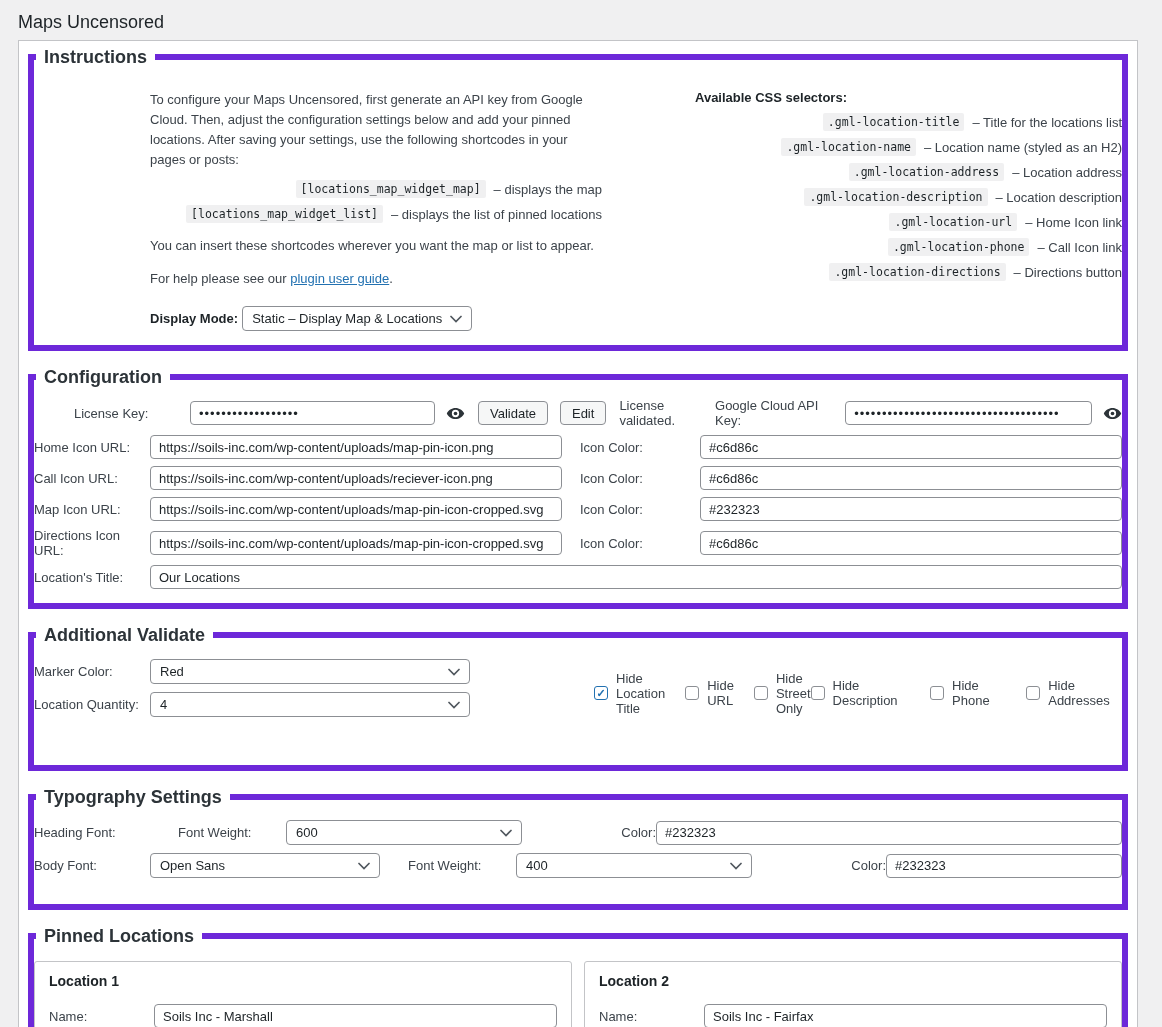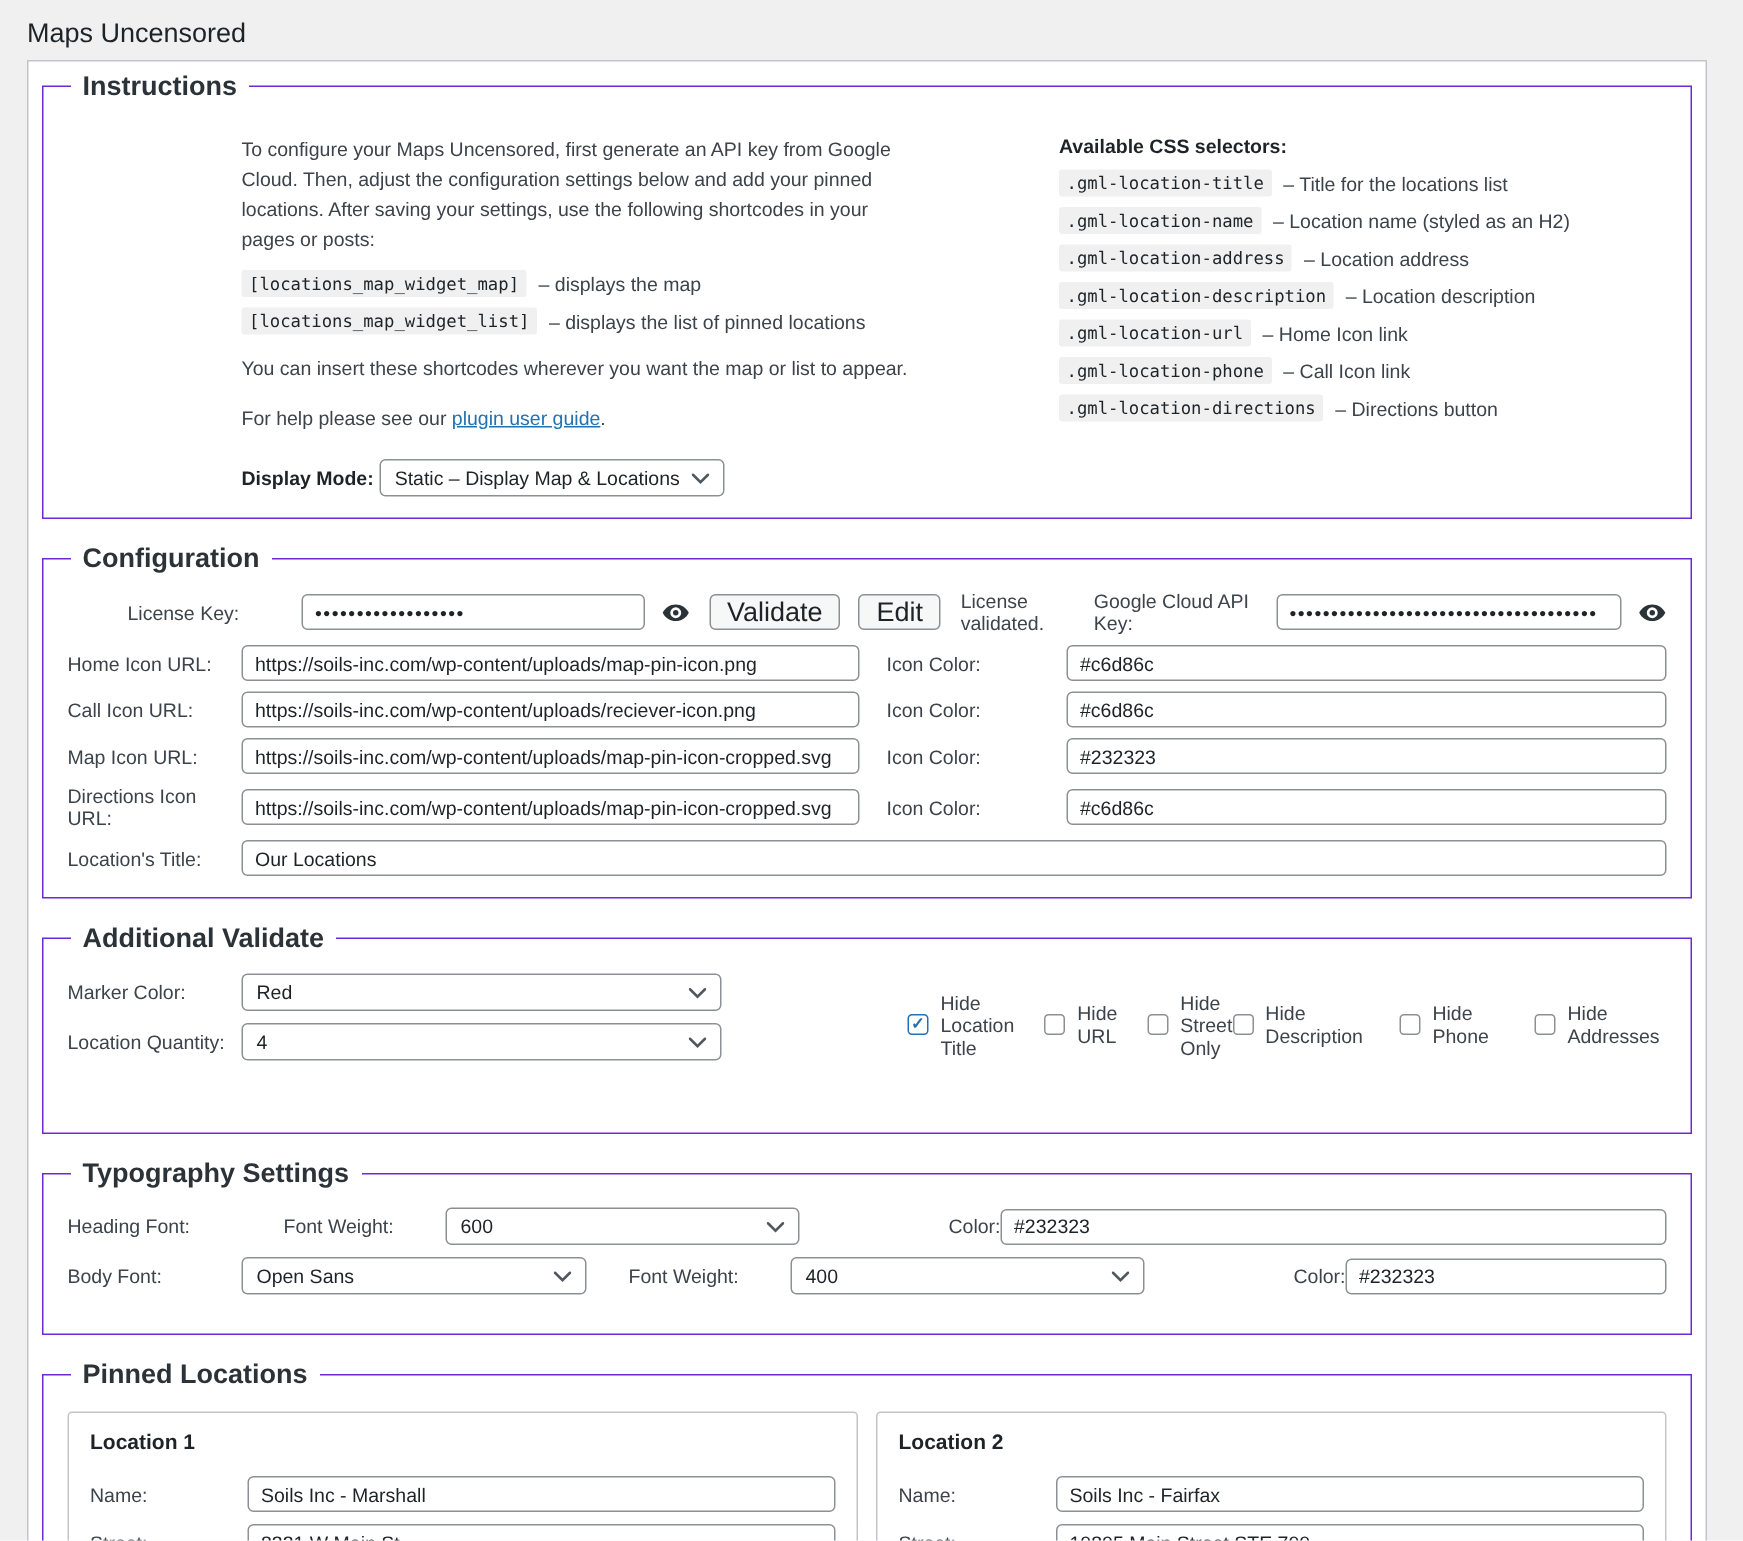--- a/index.html
+++ b/index.html
@@ -12,21 +12,21 @@
   }
   .page-title {
     margin:0; padding:11px 0 7px 18px;
     font-size:18px; font-weight:500; color:#1d2327; line-height:22px;
   }
   .panel {
     margin-left:18px; width:1120px; height:1000px; overflow:hidden;
     background:#fff; border:1px solid #c3c4c7; padding:5px 9px 10px;
   }
   fieldset {
-    border:1px solid #6d28d9; margin:0 0 15px; padding:4px 16px 14px;
+    border:6px solid #6d28d9; margin:0 0 15px; padding:4px 0 14px;
     min-inline-size:auto;
   }
   legend {
     font-size:18px; font-weight:700; color:#2c3338;
     padding:0 8px; margin-left:2px; line-height:22px;
   }
   p { margin:0; }
   .flabel { width:116px; flex:none; font-size:13px; color:#3c434a; }
 
   
@@ -35,35 +35,35 @@
     padding:0 8px; font-size:13px; color:#1d2327; background:#fff;
     font-family:"Liberation Sans", sans-serif; outline:none;
   }
   .select {
     height:25px; border:1px solid #8c8f94; border-radius:4px; background:#fff;
     display:flex; align-items:center; justify-content:space-between;
     padding:0 9px; font-size:13px; color:#1d2327; cursor:pointer; gap:8px;
   }
   .btn {
     height:24px; background:#f6f7f7; border:1px solid #8c8f94; border-radius:4px;
-    padding:0 11px; font-size:18px; color:#1d2327;
+    padding:0 11px; font-size:13px; color:#1d2327;
     font-family:"Liberation Sans", sans-serif; cursor:pointer;
   }
   .code {
     font-family:"DejaVu Sans Mono", monospace; font-size:11.5px;
     background:#f0f0f1; color:#1d2327; padding:2px 5px; border-radius:2px;
   }
   .eye { display:inline-flex; align-items:center; cursor:pointer; }
 
   
   .instr-cols { display:flex; padding-top:18px; }
   .instr-left { margin-left:116px; width:452px; flex:none; }
   .instr-right { margin-left:93px; flex:1; }
   .intro { line-height:20px; margin-bottom:10px; }
-  .sc-line { margin:7px 0; display:flex; align-items:center; }
+  .sc-line { margin:7px 0; display:flex; align-items:center;justify-content:flex-end; }
   .sc-line .desc { margin-left:8px; }
   .note { margin:14px 0 0; line-height:18px; }
   .help { margin:15px 0 0; line-height:18px; }
   .help a { color:#2271b1; text-decoration:underline; }
   .dm-row { margin-top:18px; display:flex; align-items:center; }
   .dm-label { font-weight:700; color:#1d2327; margin-right:4px; }
   .css-title { font-weight:700; color:#1d2327; margin:0 0 8px; }
 
   
   .cfg-row { display:flex; align-items:center; margin-top:7px; }

